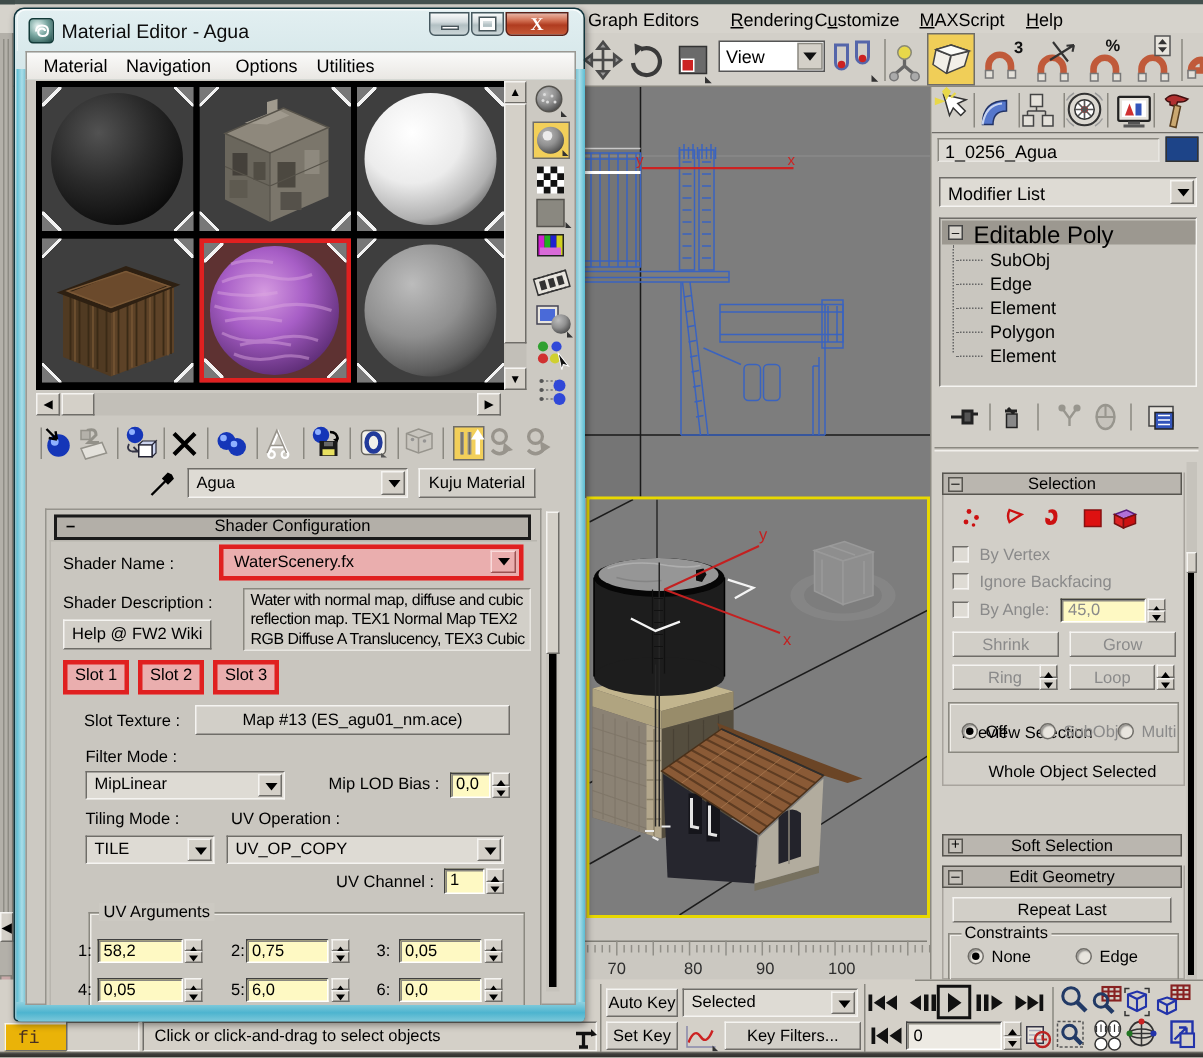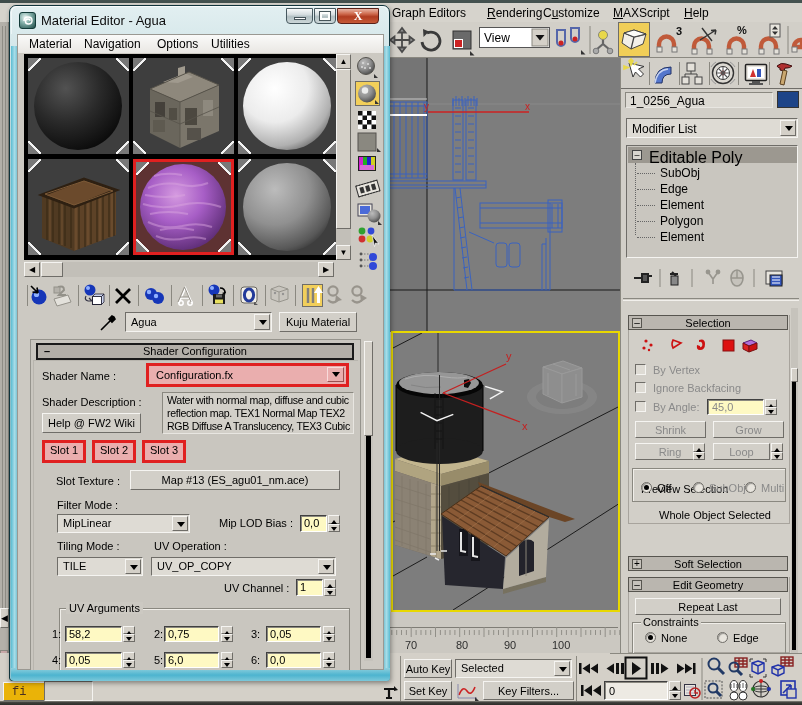--- a/index.html
+++ b/index.html
@@ -482,20 +482,23 @@
     <div class="abs raised" style="left:0;top:60px;width:7px;height:14px;"></div>
     <div class="abs" style="left:1px;top:74px;width:4px;height:268px;background:#000;"></div>
   </div>
 </div>
 
 <div class="abs" id="bottombar" style="left:0;top:653px;width:802px;height:52px;background:#d4d0c8;">
   <div class="abs" style="left:610px;top:0;width:192px;height:1px;background:#8a8880;"></div>
 
   <div class="abs" style="left:3px;top:29px;width:44px;height:19px;background:#eab308;border:1px solid;border-color:#f5f4f1 #6f6d68 #6f6d68 #f5f4f1;font-family:'Liberation Mono',monospace;font-size:12px;color:#4a3020;padding:2px 0 0 8px;">fi</div>
   <div class="abs sunken" style="left:44px;top:28px;width:49px;height:20px;background:#d4d0c8;"></div>
+  <div class="abs sunken" style="left:95px;top:28px;width:303px;height:20px;background:#d4d0c8;">
+      <span class="lbl" style="position:absolute;left:7px;top:3px;">Click or click-and-drag to select objects</span>
+    </div>
   <svg class="abs" style="left:381px;top:30px;" width="20" height="20" viewBox="0 0 20 20">
       <path d="M3 6 h10 M8 6 v9 M5 15 h6" stroke="#111" stroke-width="2.2" fill="none"></path>
       <path d="M13 3 l4 4 -4 1z" fill="#111"></path>
     </svg>
   <div class="abs" style="left:400px;top:3px;width:1px;height:47px;background:#8a8880;"></div>
   <div class="abs" style="left:576px;top:3px;width:1px;height:47px;background:#8a8880;"></div>
 
   <div class="btn" style="left:404px;top:6px;width:48px;height:19px;line-height:18px;">Auto Key</div>
   <div class="combo" style="left:455px;top:6px;width:117px;height:19px;">
       <span class="lbl" style="position:absolute;left:5px;top:2px;">Selected</span>
@@ -903,21 +906,21 @@
         </div>
       <div class="btn" style="left:261px;top:1px;width:78px;height:20px;line-height:19px;">Kuju Material</div>
     </div>
 
     <div class="abs" id="rollout" style="left:0px;top:286px;width:355px;height:331px;">
       <div class="abs" style="left:12px;top:0px;width:331px;height:331px;border:1px solid #95938c;border-bottom:none;background:#c9c6bf;"></div>
       <div class="abs" style="left:15px;top:21px;width:325px;height:310px;border:1px solid #b8b5ae;border-bottom:none;border-right:none;"></div>
       <div class="abs" style="left:18px;top:4px;width:318px;height:17px;background:#b3afa8;border:2px solid #1a1a1a;font-size:11px;text-align:center;line-height:13px;color:#000;">Shader Configuration<span style="position:absolute;left:6px;top:0px;font-weight:bold;">–</span></div>
       <span class="lbl abs" style="left:24px;top:31px;">Shader Name :</span>
       <div class="redbox" style="left:128px;top:24px;width:203px;height:24px;">
-        <span class="lbl" style="position:absolute;left:7px;top:3px;">Configuration.fx</span>
+        <span class="lbl" style="position:absolute;left:7px;top:3px;">WaterScenery.fx</span>
         <div style="position:absolute;right:2px;top:1px;width:17px;height:15px;background:#eaaeae;border:1px solid;border-color:#f8dada #9a5050 #9a5050 #f8dada;"></div>
         <div style="position:absolute;right:6px;top:6px;border:4px solid transparent;border-top:5px solid #000;"></div>
       </div>
       <span class="lbl abs" style="left:24px;top:57px;">Shader Description :</span>
       <div class="abs" style="left:144px;top:53px;width:192px;height:42px;background:#d2cfc8;border:1px solid;border-color:#8a8880 #e8e6e1 #e8e6e1 #8a8880;font-size:10.6px;line-height:13px;padding:1px 0 0 4px;letter-spacing:-0.3px;white-space:nowrap;overflow:hidden;">Water with normal map, diffuse and cubic<br>reflection map. TEX1 Normal Map TEX2<br>RGB Diffuse A Translucency, TEX3 Cubic</div>
       <div class="btn" style="left:24px;top:74px;width:99px;height:20px;line-height:19px;">Help @ FW2 Wiki</div>
       <div class="redbox" style="left:24px;top:101px;width:44px;height:23px;">
           <span class="lbl" style="position:absolute;left:5px;top:1px;">Slot 1</span>
         </div>
       <div class="redbox" style="left:74px;top:101px;width:44px;height:23px;">

